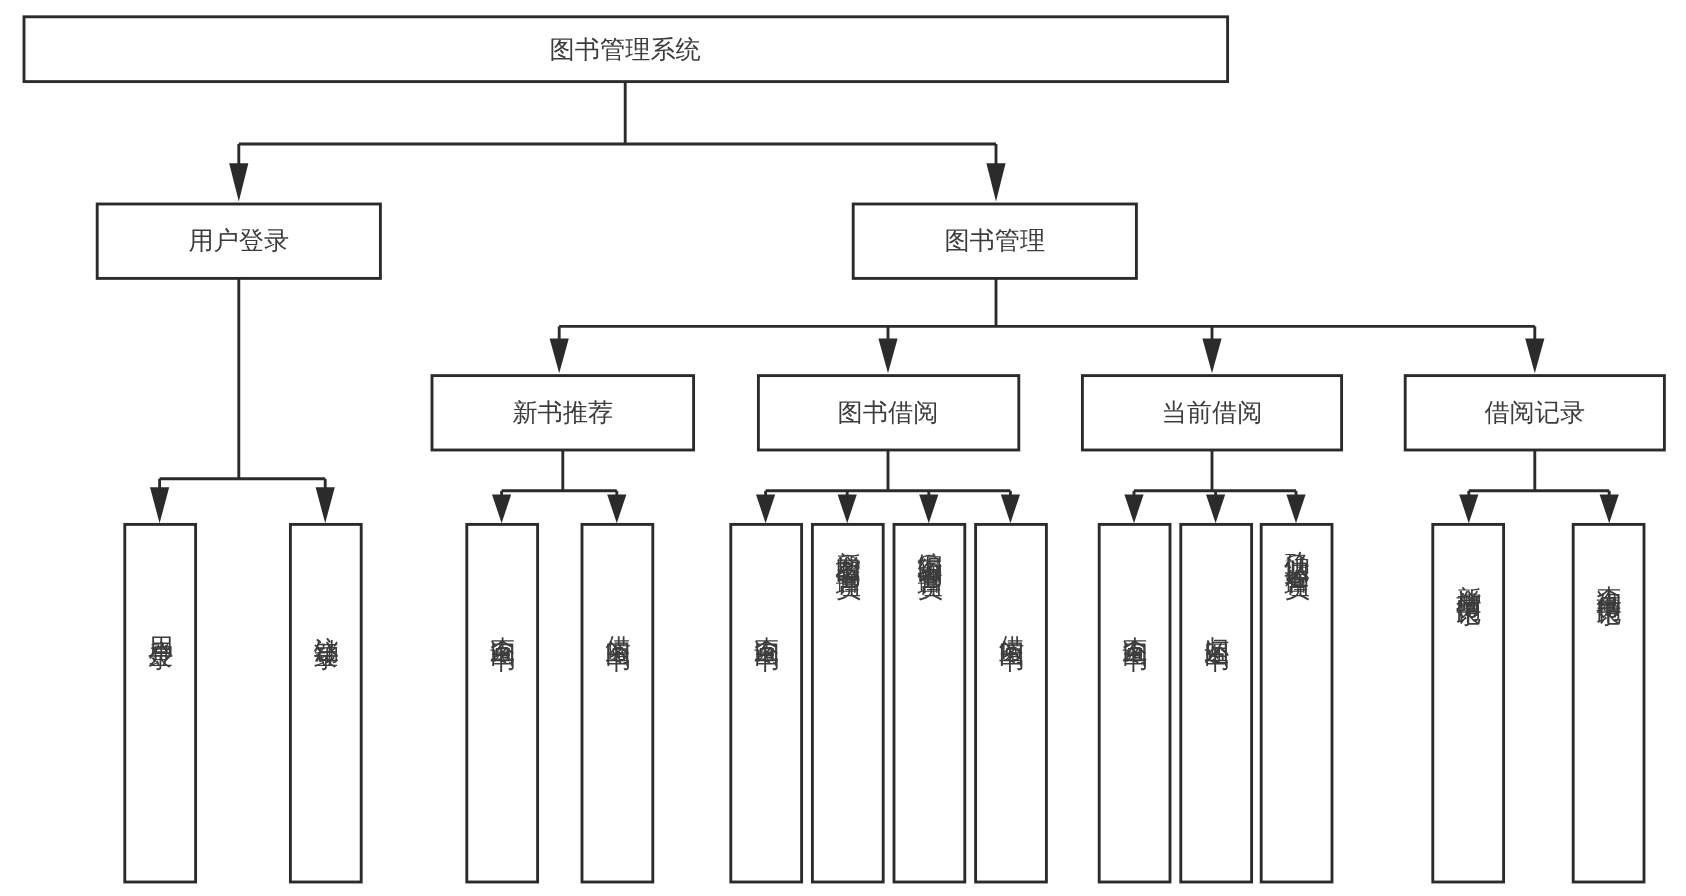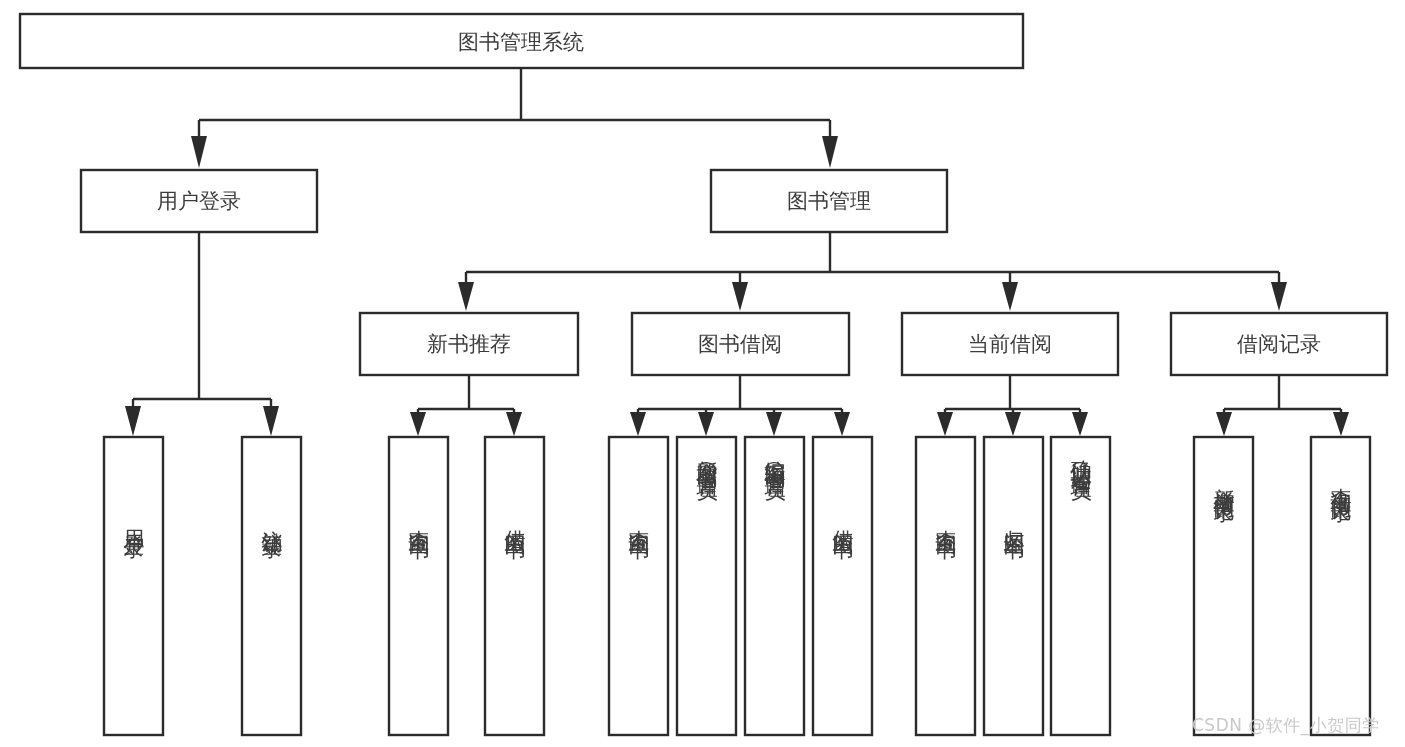--- a/index.html
+++ b/index.html
@@ -220,15 +220,14 @@
     <span>确认归还（管理员）</span>
   </div>
 
   <div class="leaf-wrap" style="left:1194px;top:437px;width:59px;height:298px;padding-top:34px;">
     <span>新增借阅记录</span>
   </div>
   <div class="leaf-wrap" style="left:1311px;top:437px;width:59px;height:298px;padding-top:34px;">
     <span>查询借阅记录</span>
   </div>
 
-  <div class="watermark" style="left:1192px;top:714px;">CSDN @软件_小贺同学</div>
 
 </div>
 
 </body></html>

